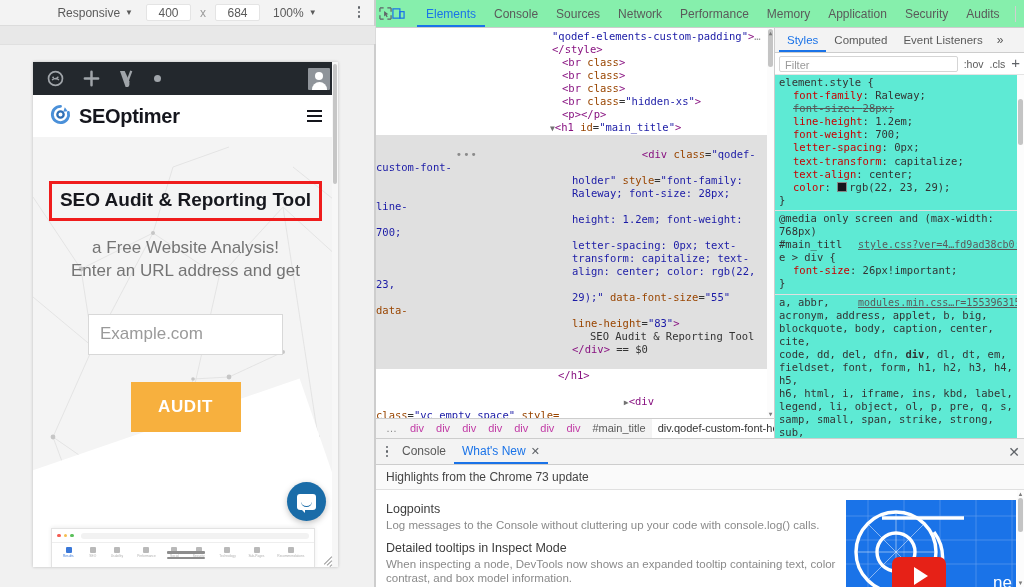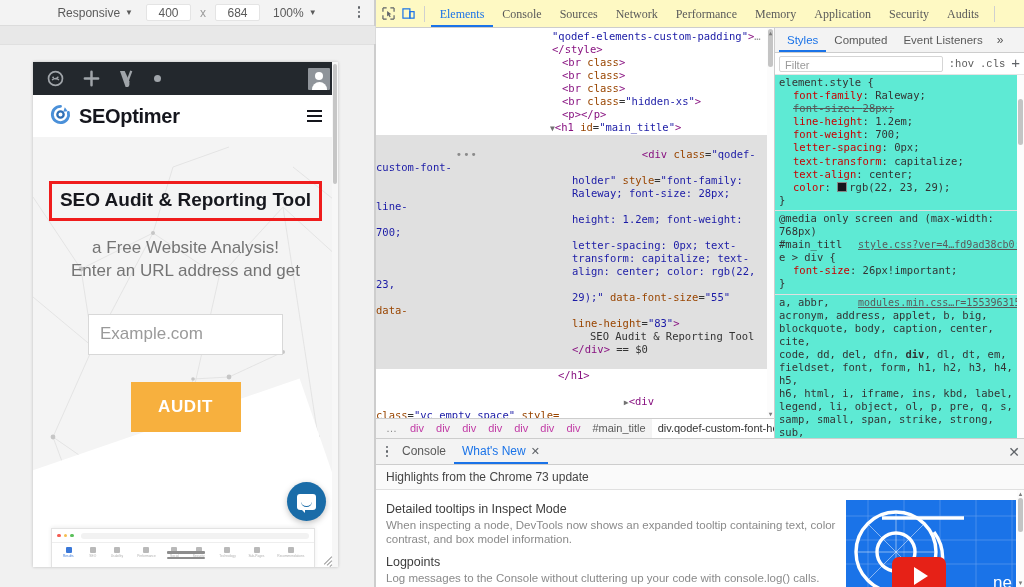--- a/index.html
+++ b/index.html
@@ -97,22 +97,22 @@
   .drag-grip{position:absolute;left:50%;transform:translateX(-50%);bottom:16px;width:38px;height:8px;
     display:flex;flex-direction:column;gap:3px;cursor:ns-resize;}
   .drag-grip i{height:2.5px;background:#8d8d8d;border-radius:1px;display:block;}
   .corner-resize{position:absolute;right:6px;bottom:8px;width:13px;height:13px;cursor:nwse-resize;}
   .corner-resize i{position:absolute;right:0;background:#9b9b9b;height:1.2px;display:block;transform-origin:right;}
 
   
   .devtools{width:649px;height:587px;display:flex;flex-direction:column;background:#fff;
     border-left:1px solid #cdcdcd;box-sizing:border-box;}
 
-  .dt-tabs{height:27px;display:flex;align-items:center;background:#fef9c3;
-    border-bottom:1px solid #cdcdcd;padding:0 3px;flex:none;font-family:Liberation Serif, serif;}
+  .dt-tabs{height:27px;display:flex;align-items:center;background:#86efac;
+    border-bottom:1px solid #cdcdcd;padding:0 3px;flex:none;}
   .dt-iconbtn{width:24px;height:24px;display:flex;align-items:center;justify-content:center;
     border-radius:2px;cursor:pointer;}
   .dt-sep{width:1px;height:16px;background:#d0d0d0;margin:0 6px;}
   .tab{height:26px;line-height:26px;padding:0 9px;font-size:12px;color:#5a5a5a;cursor:pointer;
     border-bottom:2px solid transparent;box-sizing:border-box;}
   .tab.active{color:#1a73e8;border-bottom-color:#1a73e8;}
   .dt-right{margin-left:auto;display:flex;align-items:center;gap:2px;padding-right:4px;}
   .kebab{width:14px;height:20px;display:flex;flex-direction:column;align-items:center;
     justify-content:center;gap:2px;cursor:pointer;}
   .kebab i{width:2.5px;height:2.5px;border-radius:50%;background:#5f6368;display:block;}
@@ -156,21 +156,21 @@
   .sp-tabs{height:24px;display:flex;align-items:center;border-bottom:1px solid #cdcdcd;
     background:#f3f3f3;padding-left:4px;flex:none;}
   .sptab{height:23px;line-height:23px;padding:0 8px;font-size:11.5px;color:#5a5a5a;cursor:pointer;
     border-bottom:2px solid transparent;box-sizing:border-box;}
   .sptab.active{color:#1a73e8;border-bottom-color:#1a73e8;}
   .sp-more{padding:0 6px;color:#5a5a5a;font-size:12px;cursor:pointer;}
   .sp-filter{height:21px;display:flex;align-items:center;gap:6px;padding:0 4px;flex:none;
     border-bottom:1px solid #e4e4e4;background:#fff;}
   .filterbox{flex:1;height:16px;border:1px solid #d5d5d5;border-radius:2px;background:#fff;
     font-size:11px;color:#9a9a9a;line-height:16px;padding:0 5px;box-sizing:border-box;}
-  .sp-btn{font-size:10.5px;color:#5a5a5a;cursor:pointer;font-family:Liberation Mono, monospace;}
+  .sp-btn{font-size:10.5px;color:#5a5a5a;cursor:pointer;font-family:Liberation Sans, sans-serif;}
   .sp-plus{font-size:15px;color:#5f6368;cursor:pointer;line-height:1;position:relative;top:-1px;}
   .sp-rules{flex:1;overflow:hidden;font-family:"DejaVu Sans Mono","Liberation Mono",monospace;
     font-size:10.5px;line-height:13.1px;position:relative;}
   .rule{border-bottom:1px solid #e0e0e0;padding:1px 6px 3px 4px;}
   .rule .sel-line{color:#333;white-space:pre-wrap;}
   .prop{padding-left:14px;white-space:pre-wrap;}
   .pname{color:#c80000;}
   .pval{color:#333;}
   .strike{text-decoration:line-through;color:#555;}
   .srclink{color:#5a5a5a;text-decoration:underline;float:right;font-size:10px;max-width:160px;
@@ -551,26 +551,26 @@
           <span>What's New</span>
           <span class="x">✕</span>
         </div>
         <div style="margin-left:auto;" class="xbtn">✕</div>
       </div>
 
       <div class="wn-head">Highlights from the Chrome 73 update</div>
 
       <div class="wn-body">
         <div class="wn-item">
+          <div class="wn-t">Logpoints</div>
+          <div class="wn-d">Log messages to the Console without cluttering up your code with console.log() calls.</div>
+        </div>
+        <div class="wn-item">
           <div class="wn-t">Detailed tooltips in Inspect Mode</div>
           <div class="wn-d">When inspecting a node, DevTools now shows an expanded tooltip containing text, color contrast, and box model information.</div>
-        </div>
-        <div class="wn-item">
-          <div class="wn-t">Logpoints</div>
-          <div class="wn-d">Log messages to the Console without cluttering up your code with console.log() calls.</div>
         </div>
 
         <div class="wn-thumb">
           <svg class="grid" viewBox="0 0 170 95" preserveAspectRatio="none">
             <g stroke="#fff" stroke-width=".7" fill="none">
               <path d="M0 16H170M0 40H170M0 64H170M0 88H170"></path>
               <path d="M22 0V95M58 0V95M94 0V95M130 0V95M166 0V95"></path>
             </g>
           </svg>
           <svg viewBox="0 0 170 95" style="position:absolute;inset:0;">

